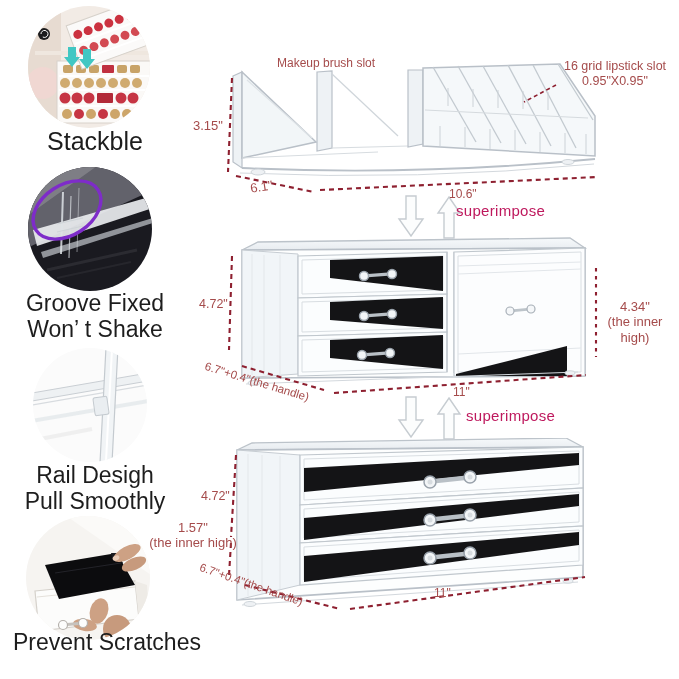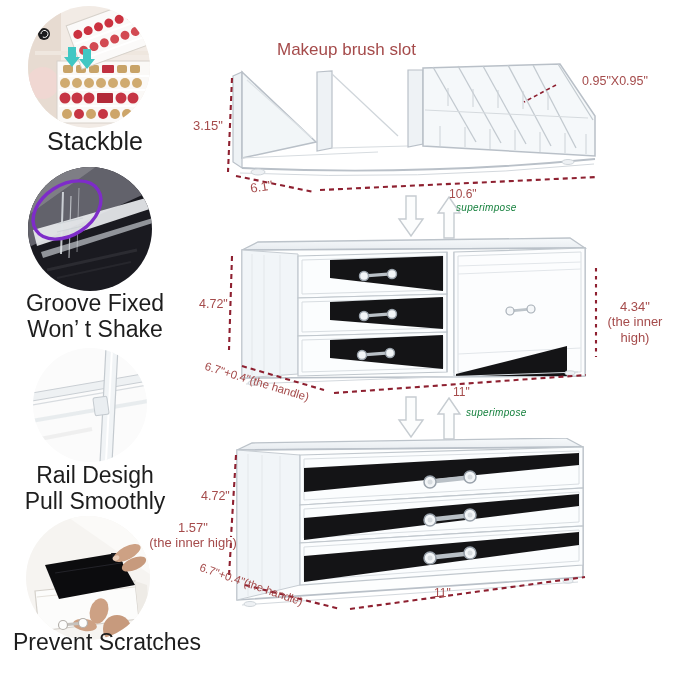--- a/index.html
+++ b/index.html
@@ -2,21 +2,21 @@
 <html><head>
 <meta charset="utf-8">
 <style>
   html,body{margin:0;padding:0;background:#ffffff;}
   body{font-family:"Liberation Sans", sans-serif;}
   .stage{position:relative;width:679px;height:679px;background:#fff;overflow:hidden;}
   .ann{position:absolute;color:#a54b4b;font-size:13px;line-height:1.18;white-space:nowrap;z-index:5;}
   .ann.c{text-align:center;white-space:normal;}
   .ann.sm{font-size:11.5px;}
   .ann.w{font-size:12px;}
-  .super{color:#15803d;font-size:10px;letter-spacing:.3px;font-style:italic;}
+  .super{color:#be185d;font-size:15px;letter-spacing:.3px;}
   .rot-m9{transform:rotate(-9deg);transform-origin:0 0;}
   .rot17{transform:rotate(17deg);transform-origin:0 0;}
   .rot19{transform:rotate(19deg);transform-origin:0 0;}
   .cap{position:absolute;text-align:center;color:#1d1d1d;line-height:1.15;z-index:5;}
   .cap .l{display:block;}
   .cap1{font-size:25px;}
   .capn{font-size:23px;}
   svg{display:block;}
   .ph{position:absolute;z-index:1;}
   .unit{position:absolute;z-index:2;}
@@ -357,22 +357,23 @@
     </g>
     <path d="M556,85 L524,102" stroke="#8e2030" stroke-width="1.6" stroke-dasharray="4 3" fill="none"></path>
     <g fill="#fcfdfd" stroke="#c6ccd1" stroke-width="1.4">
       <path d="M406,196 L416,196 L416,219 L423,219 L411,236 L399,219 L406,219 Z"></path>
       <path d="M449,197 L460,213 L454,213 L454,238 L444,238 L444,213 L438,213 Z"></path>
       <path d="M406,397 L416,397 L416,420 L423,420 L411,437 L399,420 L406,420 Z"></path>
       <path d="M449,398 L460,414 L454,414 L454,439 L444,439 L444,414 L438,414 Z"></path>
     </g>
   </svg>
 
-  <div class="ann" style="left:277px;top:40px;font-size:17px;text-align:center;">Makeup brush slot</div>
-
+  <div class="ann" style="left:277px;top:56px;font-size:12px;text-align:center;">Makeup brush slot</div>
+
+  <div class="ann c" style="left:552px;top:59px;width:126px;font-size:12.5px;">16 grid lipstick slot</div>
   <div class="ann c" style="left:552px;top:74px;width:126px;font-size:12.5px;">0.95"X0.95"</div>
 
   <div class="ann" style="left:193px;top:118px;">3.15"</div>
   <div class="ann rot-m9" style="left:249px;top:181px;">6.1"</div>
   <div class="ann w" style="left:449px;top:187px;">10.6"</div>
 
   <div class="ann super" style="left:456px;top:202px;">superimpose</div>
 
   <div class="ann" style="left:199px;top:297px;font-size:12.5px;">4.72"</div>
   <div class="ann c" style="left:592px;top:299px;width:86px;">

